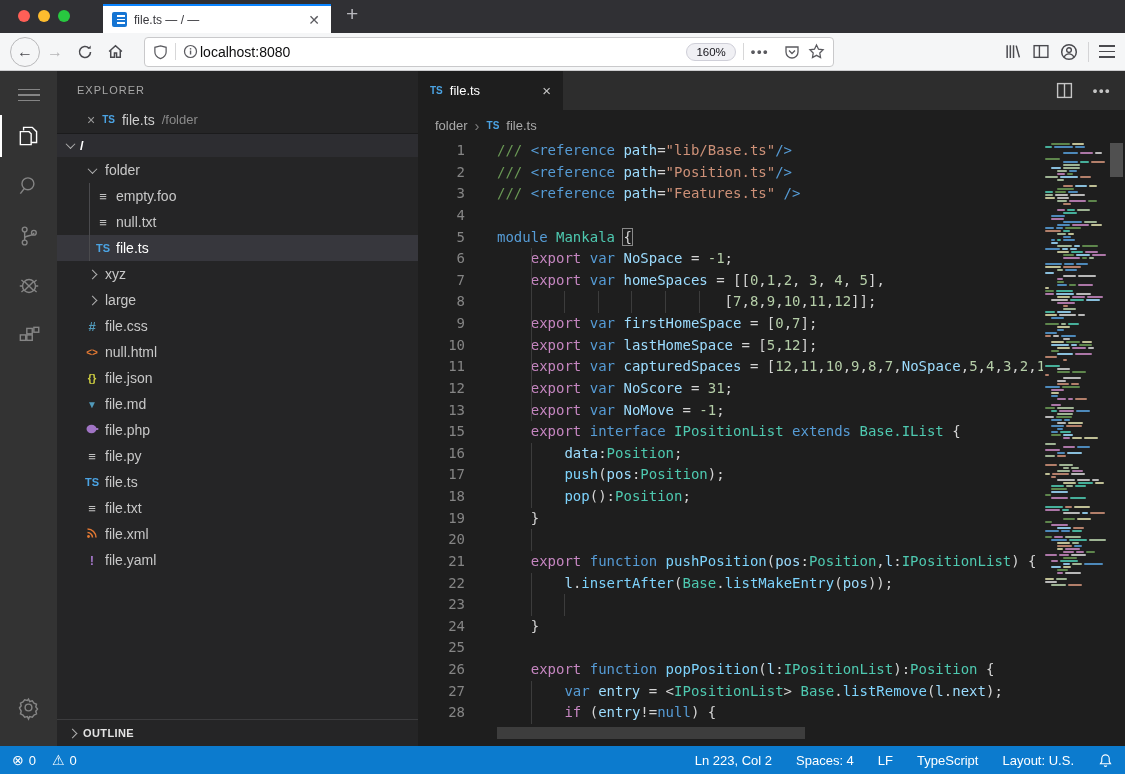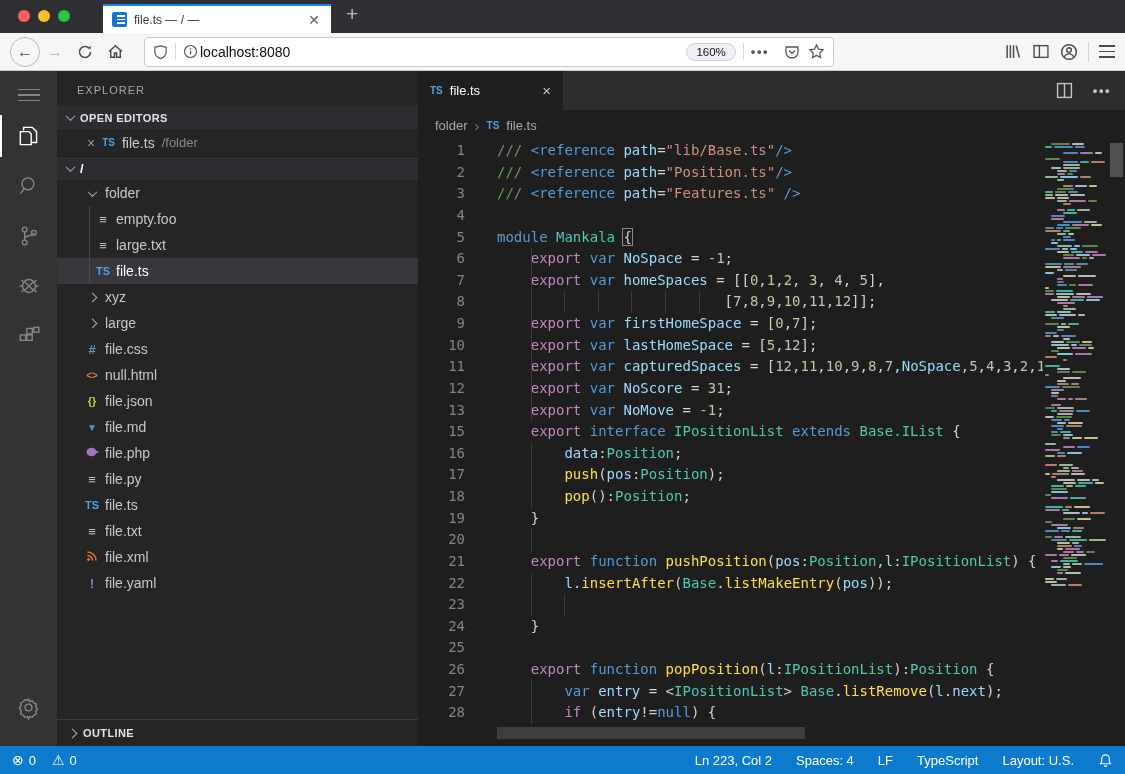--- a/index.html
+++ b/index.html
@@ -83,21 +83,21 @@
   .tab-actions { position:absolute; right:14px; top:0; height:39px; display:flex; align-items:center; gap:20px; color:#c5c5c5; }
   .breadcrumb { height:30px; display:flex; align-items:center; padding-left:17px; font-size:13px; color:#a9a9a9; gap:7px; }
   .bc-sep { font-size:15px; color:#7e7e7e; }
 
   .codewrap { position:absolute; top:69px; left:0; right:0; bottom:0; overflow:hidden;
               font-family:"DejaVu Sans Mono", monospace; font-size:14px; }
   .cl { position:relative; height:21.64px; line-height:21.64px; white-space:pre; padding-left:79px; }
   .ln { position:absolute; left:0; top:0; width:47px; text-align:right; color:#858585; }
   .guide { position:absolute; top:0; bottom:0; width:1px; background:#3c3c3c; }
   .cm{color:#6a9955}.kw{color:#569cd6}.ctl{color:#c586c0}.typ{color:#4ec9b0}.var{color:#9cdcfe}
-  .fn{color:#fde047}.num{color:#b5cea8}.str{color:#ce9178}.pun{color:#d4d4d4}.attr{color:#9cdcfe}
+  .fn{color:#7dd3fc}.num{color:#b5cea8}.str{color:#ce9178}.pun{color:#d4d4d4}.attr{color:#9cdcfe}
   .brk{color:#d4d4d4; outline:1px solid #888888;}
 
   .minimap { position:absolute; top:0; right:17px; width:65px; bottom:0; background:#1e1e1e; padding:3px 2px; overflow:hidden; }
   .mrow { display:flex; gap:2px; margin-bottom:1px; }
   .mseg { height:2px; border-radius:1px; opacity:.85; }
   .vtrack { position:absolute; top:0; right:0; width:17px; bottom:0; background:#1e1e1e; }
   .vthumb { position:absolute; top:3px; right:2px; width:13px; height:34px; background:rgba(130,130,130,.5); }
   .hthumb { position:absolute; left:79px; top:587px; width:308px; height:12px; background:rgba(121,121,121,.35); }
 
   .statusbar { height:28px; display:flex; align-items:center; color:#ffffff; font-size:13px; padding:0 12px; }
@@ -233,24 +233,20 @@
     <div class="ab-item gear">
       <svg width="27" height="27" viewBox="0 0 24 24" stroke-width="1.3">
           <circle cx="12" cy="12" r="3"></circle>
           <path d="M12 4.5l1 2.2 2.4-.6 1.5 2 2.2 1-.6 2.4 1.5 1.9-1.5 1.9.6 2.4-2.2 1-1.5 2-2.4-.6-1 2.2-1-2.2-2.4.6-1.5-2-2.2-1 .6-2.4L4 12.4l1.5-1.9-.6-2.4 2.2-1 1.5-2 2.4.6z"></path>
         </svg>
     </div>
   </div>
 
   <div class="sidebar">
     <div class="sb-title">EXPLORER</div>
-    <div class="sec-head">
-      <span class="chev down"></span>
-      <span>OPEN EDITORS</span>
-    </div>
     <div class="oe-item">
       <span class="oe-close">×</span>
       <span class="ts-ico">TS</span>
       <span>file.ts</span>
       <span class="oe-desc">/folder</span>
     </div>
     <div class="sec-head root">
       <span class="chev down"></span>
       <span>/</span>
     </div>
@@ -258,21 +254,21 @@
         <div class="trow" style="padding-left: 27px;">
           <span class="fi"><span class="chev down"></span></span>
           <span>folder</span>
         </div>
         <div class="trow" style="padding-left: 38px;">
           <span class="fi lines">≡</span>
           <span>empty.foo</span>
         </div>
         <div class="trow" style="padding-left: 38px;">
           <span class="fi lines">≡</span>
-          <span>large.txt</span>
+          <span>null.txt</span>
         </div>
         <div class="trow sel" style="padding-left: 38px;">
           <span class="fi" style="color:#4ba3e3">TS</span>
           <span>file.ts</span>
         </div>
         <div class="trow" style="padding-left: 27px;">
           <span class="fi"><span class="chev right"></span></span>
           <span>xyz</span>
         </div>
         <div class="trow" style="padding-left: 27px;">

